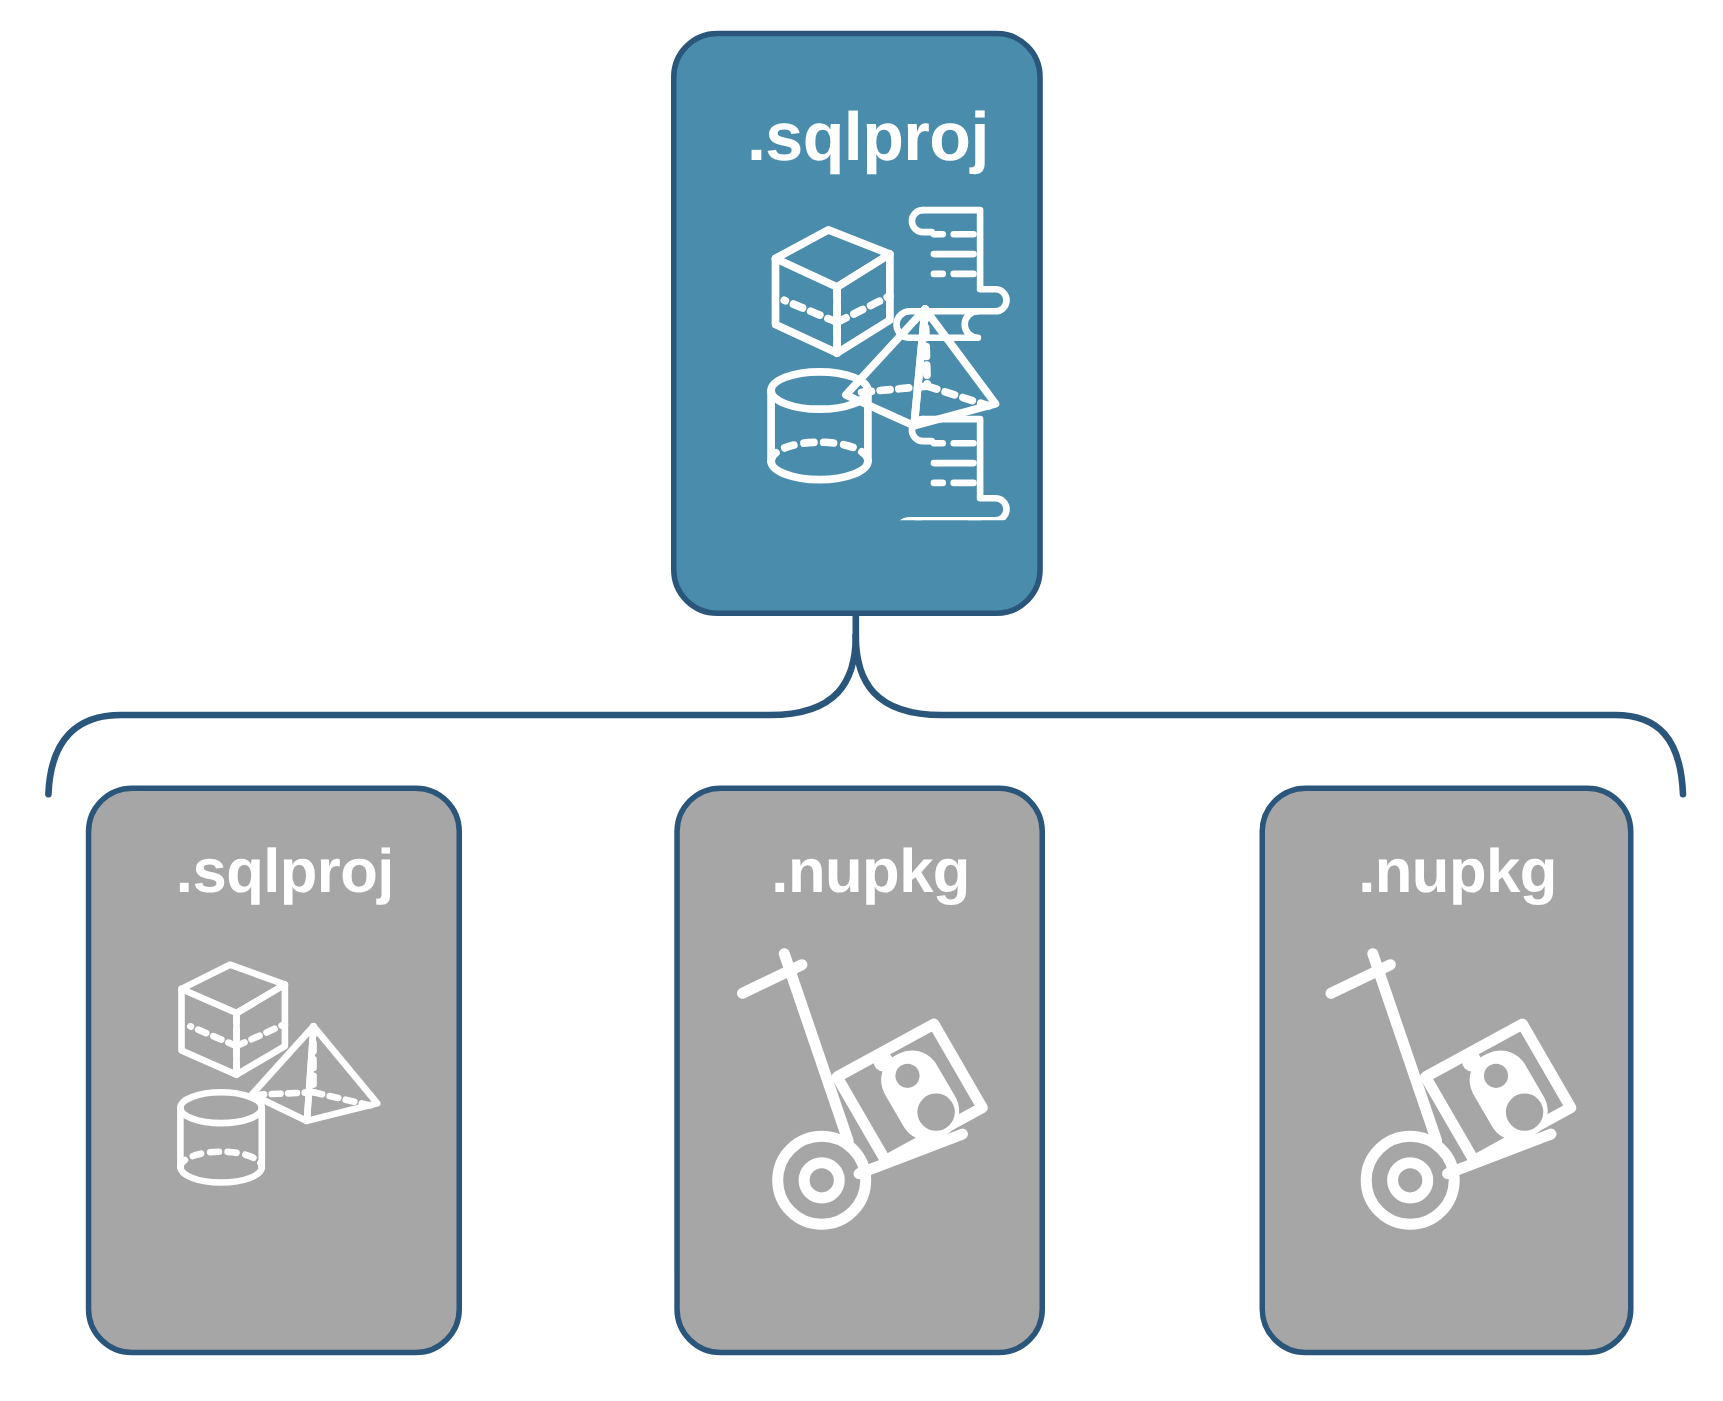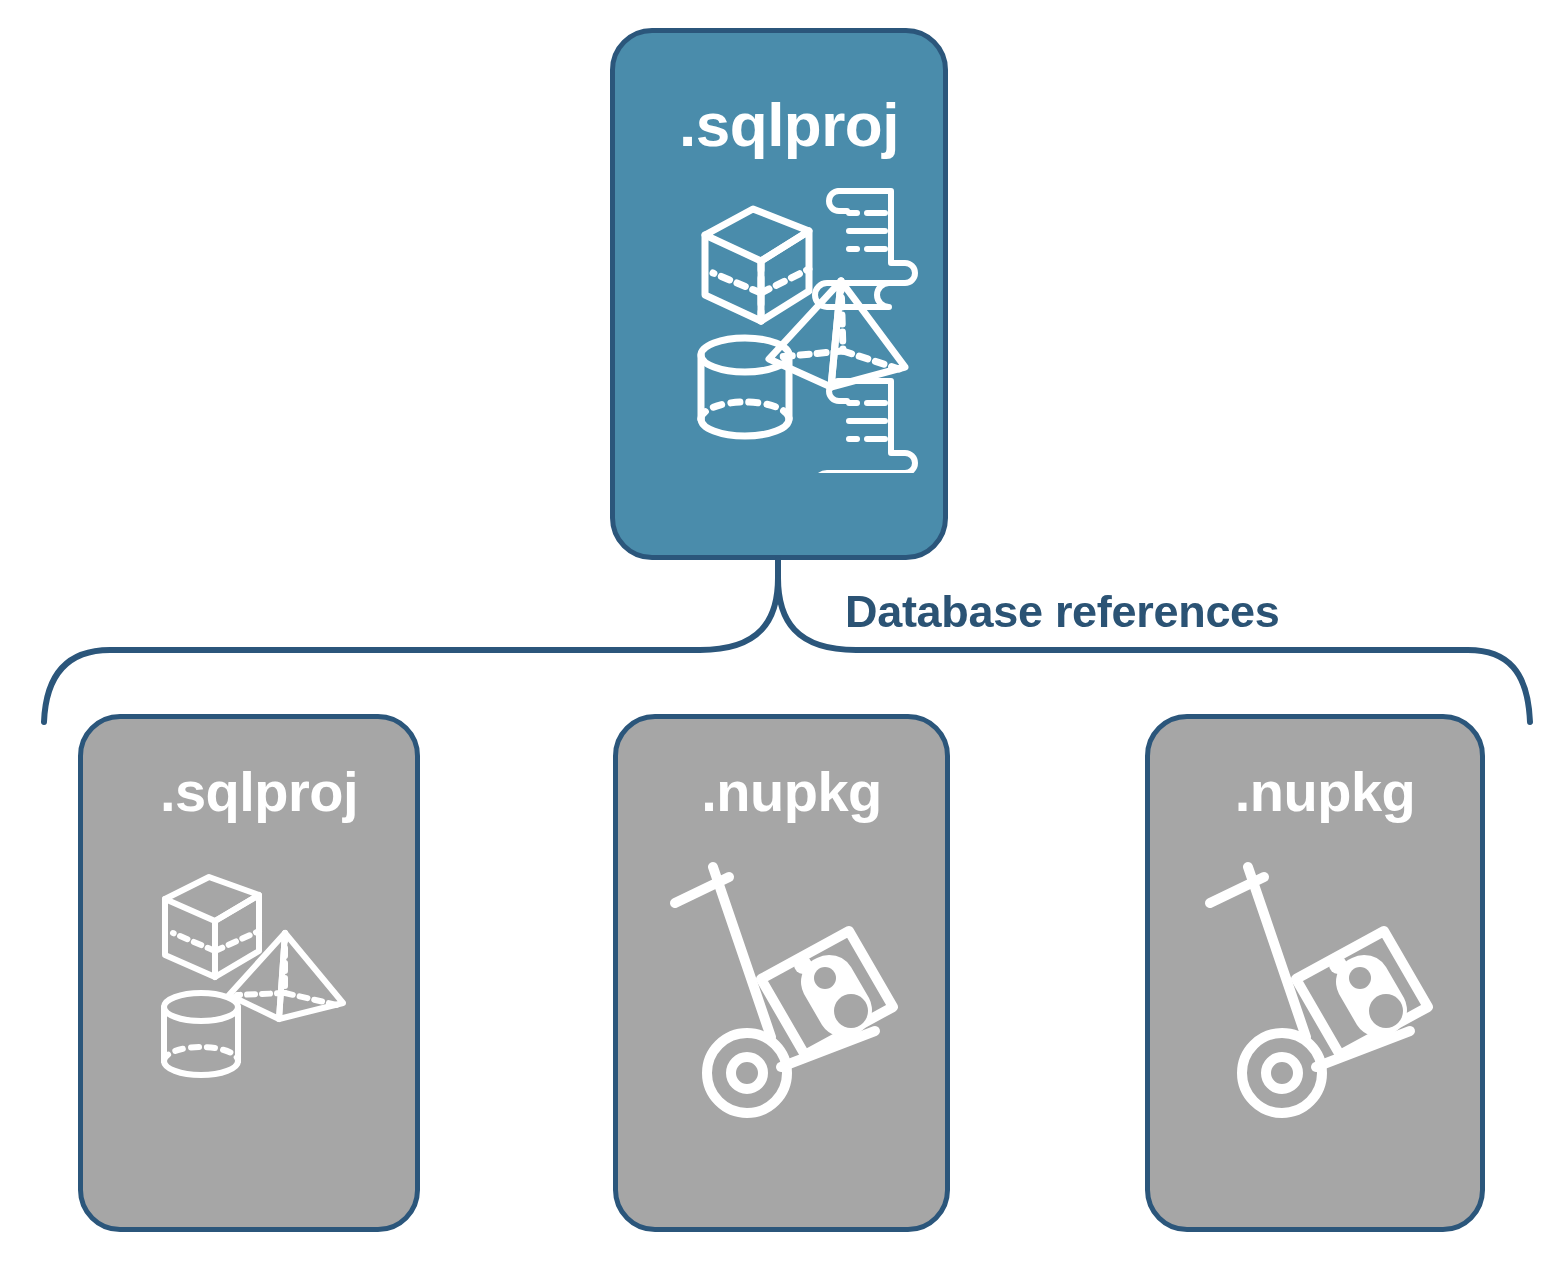--- a/index.html
+++ b/index.html
@@ -130,21 +130,20 @@
 
         <line x1="778" y1="560" x2="778" y2="578"></line>
 
         <path d="M778,578 C778,620 760,650 700,650 L110,650 C70,650 46,672 44,722"></path>
 
         <path d="M778,578 C778,620 796,650 856,650 L1468,650 C1508,650 1528,672 1530,722"></path>
       </g>
     </svg>
   </div>
 
-  <div class="brace-label">Database references</div>
 
   <div class="card gray" style="left:78px; top:714px; width:342px; height:518px;">
     <div class="card-title small">.sqlproj</div>
 
     <div class="icon-wrap" style="left:50px; top:140px; width:250px; height:250px;">
       <svg viewBox="0 0 250 250" width="250" height="250" aria-hidden="true">
 
         <g fill="none" stroke="#ffffff" stroke-width="6" stroke-linecap="round" stroke-linejoin="round">
           <polygon points="32,40 76,18 126,36 82,62"></polygon>
           <polyline points="32,40 32,96 82,118 82,62"></polyline>

